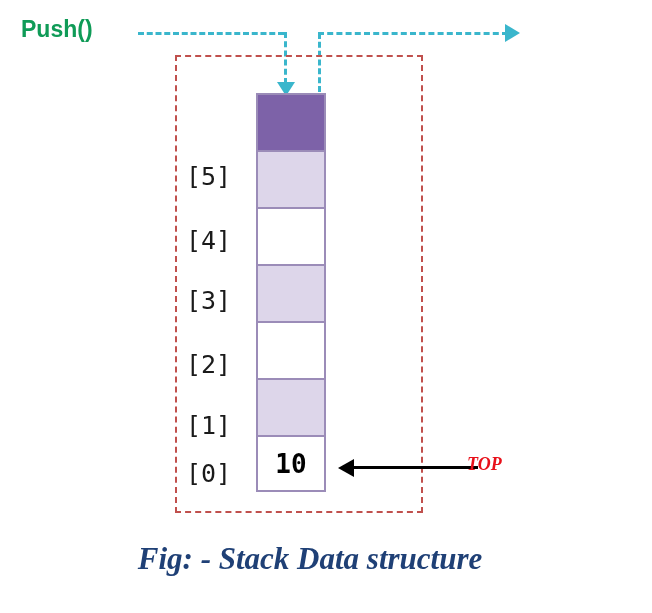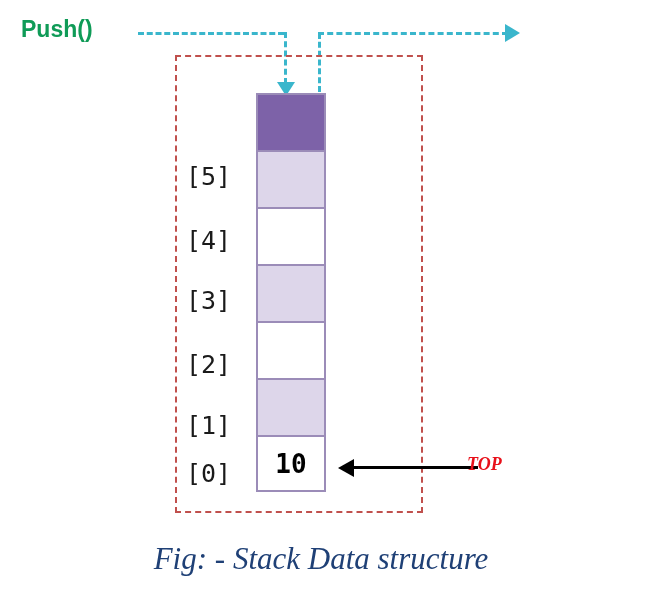--- a/index.html
+++ b/index.html
@@ -147,27 +147,27 @@
     font-weight: bold;
     font-size: 18px;
     color: #e8101a;
     white-space: nowrap;
     line-height: 1;
   }
 
   
   #figure-caption {
     position: absolute;
-    left: 16px;
+    left: 5px;
     top: 541px;
     width: 610px;
     text-align: center;
     font-family: "Liberation Serif", "DejaVu Serif", serif;
     font-style: italic;
-    font-weight: normal;
+    font-weight: bold;
     font-size: 31px;
     color: #1f4076;
     white-space: nowrap;
   }
 </style>
 </head>
 <body>
 
 <div id="canvas">
 

